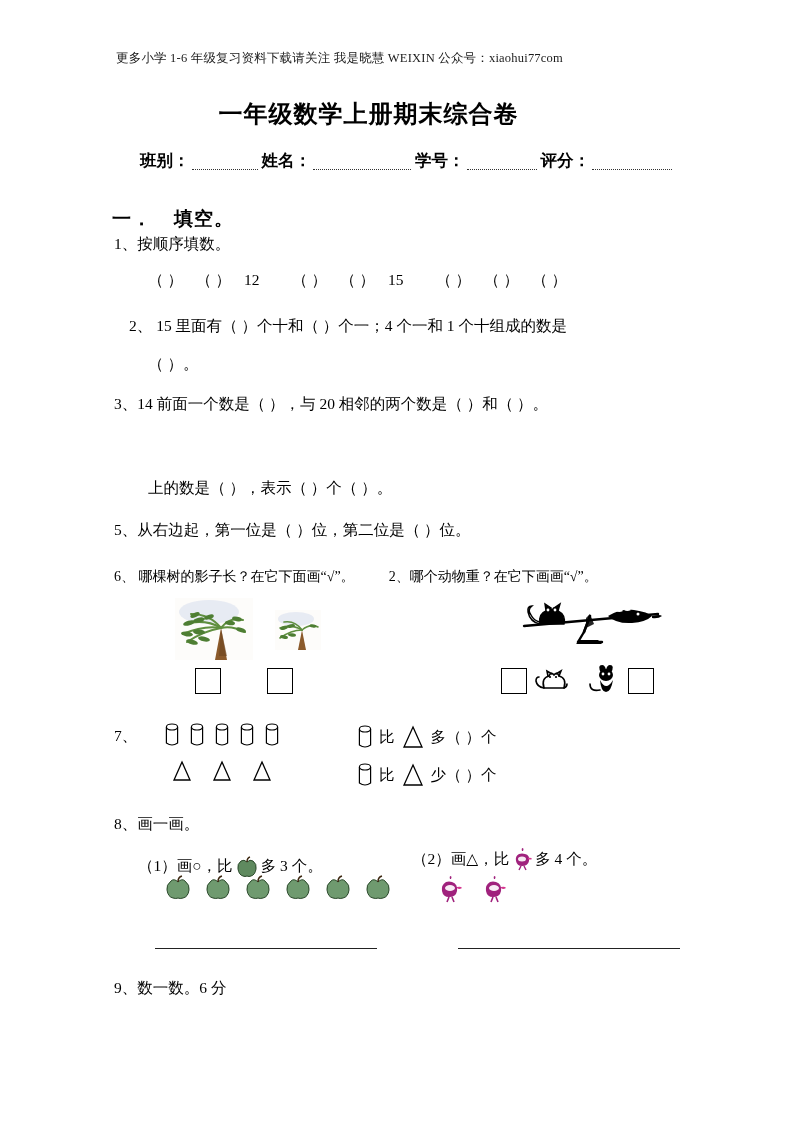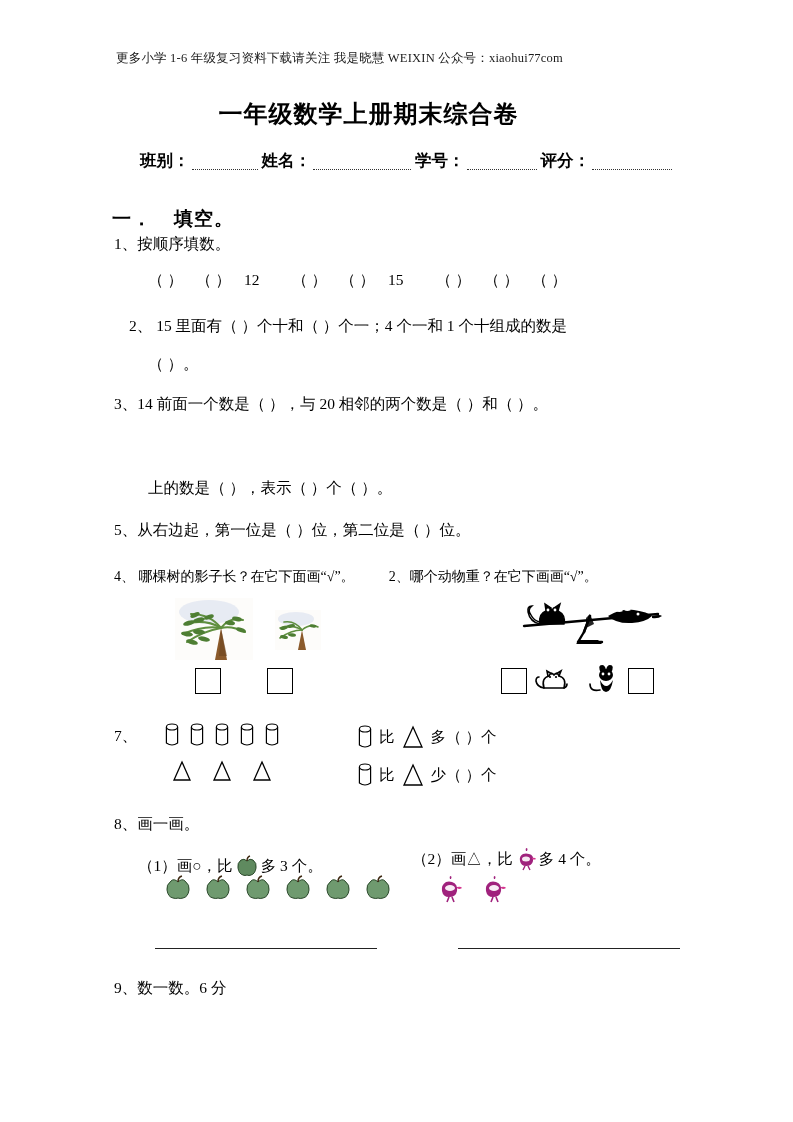--- a/index.html
+++ b/index.html
@@ -14,21 +14,20 @@
     font-family: "Liberation Serif", "DejaVu Serif", serif;
     color: #000000;
     overflow: hidden;
   }
   .page {
     position: absolute;
     left: 0; top: 0;
     width: 793px;
     height: 1122px;
     padding: 0;
-    font-family: Liberation Serif, serif;
   }
   .watermark {
     position: absolute;
     left: 116px;
     top: 50px;
     font-size: 12.5px;
     letter-spacing: 0.2px;
     white-space: nowrap;
     color: #1a1a1a;
   }
@@ -118,21 +117,21 @@
   .cat-icon { position: absolute; left: 534px; top: 668px; width: 34px; height: 26px; }
   .mouse-icon { position: absolute; left: 588px; top: 663px; width: 34px; height: 32px; }
 
   .q7-label { position: absolute; left: 114px; top: 726px; font-size: 15.5px; }
   .cylrow { position: absolute; left: 165px; top: 722px; display: flex; gap: 11px; }
   .trirow { position: absolute; left: 172px; top: 760px; display: flex; gap: 20px; }
   .q7-line1 { position: absolute; left: 358px; top: 724px; display: flex; align-items: center; font-size: 15.5px; gap: 7px; white-space: nowrap;}
   .q7-line2 { position: absolute; left: 358px; top: 762px; display: flex; align-items: center; font-size: 15.5px; gap: 7px; white-space: nowrap;}
 
   .q8 { left: 114px; top: 812px; }
-  .q8a { position: absolute; left: 138px; top: 856px; font-size: 15.5px; display: flex; white-space: nowrap;}
+  .q8a { position: absolute; left: 138px; top: 856px; font-size: 15.5px; display: flex; align-items: center; white-space: nowrap;}
   .q8b { position: absolute; left: 412px; top: 848px; font-size: 15.5px; display: flex; align-items: center; white-space: nowrap;}
 
   .apples { position: absolute; left: 165px; top: 876px; display: flex; gap: 14px; }
   .chicks { position: absolute; left: 438px; top: 876px; display: flex; gap: 20px; }
 
   .ans-line-1 { position: absolute; left: 155px; top: 948px; width: 222px; height: 0; border-top: 1.4px solid #222; }
   .ans-line-2 { position: absolute; left: 458px; top: 948px; width: 222px; height: 0; border-top: 1.4px solid #222; }
 
   .q9 { left: 114px; top: 976px; }
 
@@ -179,21 +178,21 @@
   <div class="q q2">2、  15 里面有（  ）个十和（  ）个一；4 个一和 1 个十组成的数是</div>
   <div class="q q2b">（  ）。</div>
 
   <div class="q q3">3、14 前面一个数是（  ），与 20 相邻的两个数是（  ）和（  ）。</div>
 
   <div class="q q4b">上的数是（  ），表示（  ）个（  ）。</div>
 
   <div class="q q5">5、从右边起，第一位是（    ）位，第二位是（   ）位。</div>
 
   <div class="q q6">
-    <span class="part-a">4、  哪棵树的影子长？在它下面画“√”。</span><span>2、哪个动物重？在它下画画“√”。</span>
+    <span class="part-a">6、  哪棵树的影子长？在它下面画“√”。</span><span>2、哪个动物重？在它下画画“√”。</span>
   </div>
 
   <div class="pic-row">
     <svg class="tree-big" viewBox="0 0 78 62">
       <rect x="0" y="0" width="78" height="62" fill="#fdfcfa"></rect>
       <ellipse cx="34" cy="14" rx="30" ry="12" fill="#d5dced" opacity="0.55"></ellipse>
       <path d="M46 30 L52 62 L40 62 Z" fill="#8b5a2b"></path>
       <path d="M46 30 L52 58 L44 58 Z" fill="#6d441f" opacity="0.6"></path>
       <g stroke="#5f8f3f" stroke-width="2.1" fill="none" stroke-linecap="round">
         <path d="M46 30 C36 24 24 22 10 26"></path>

